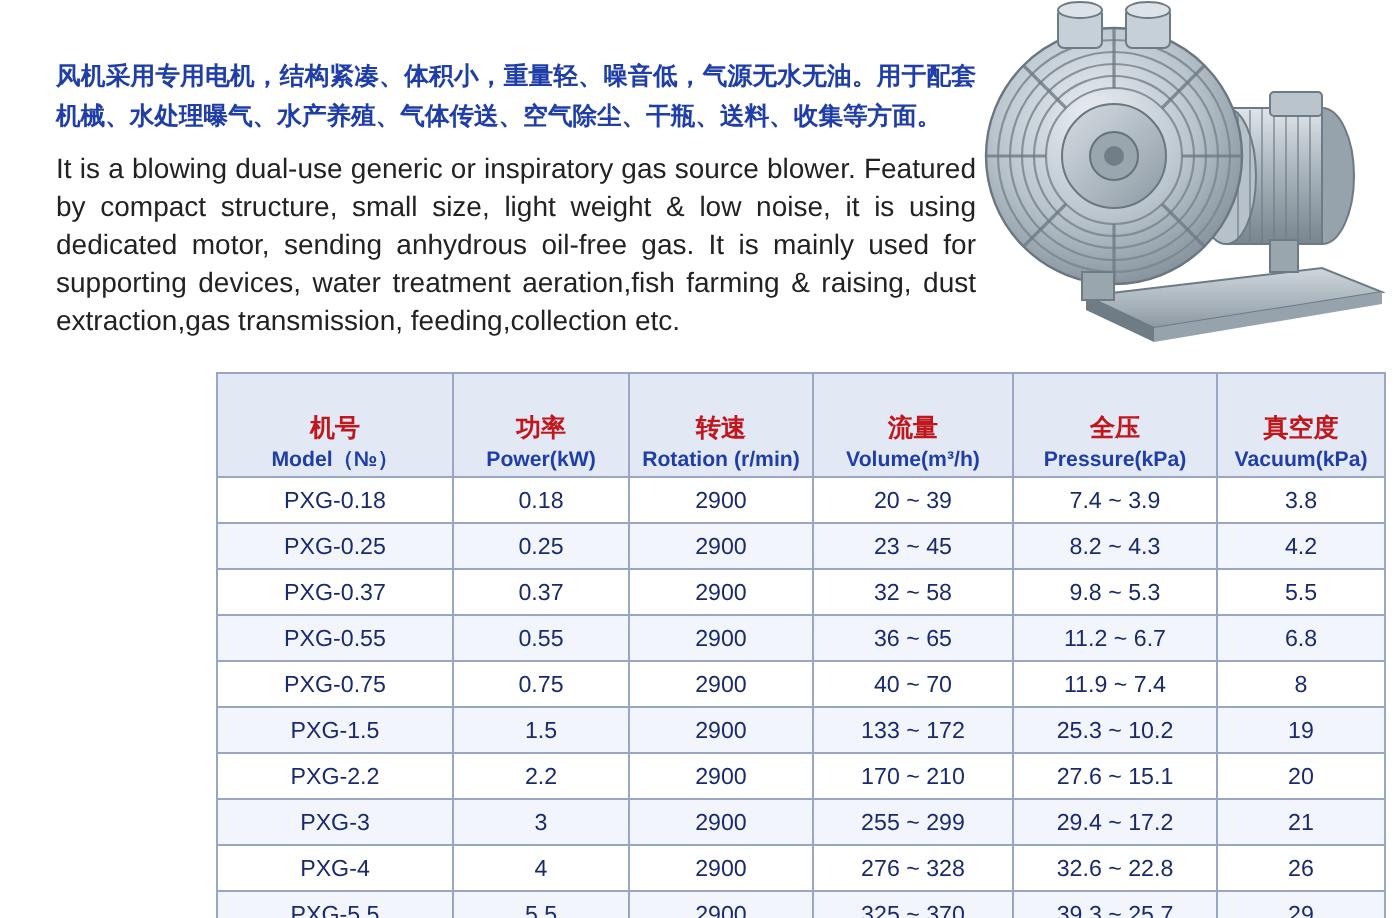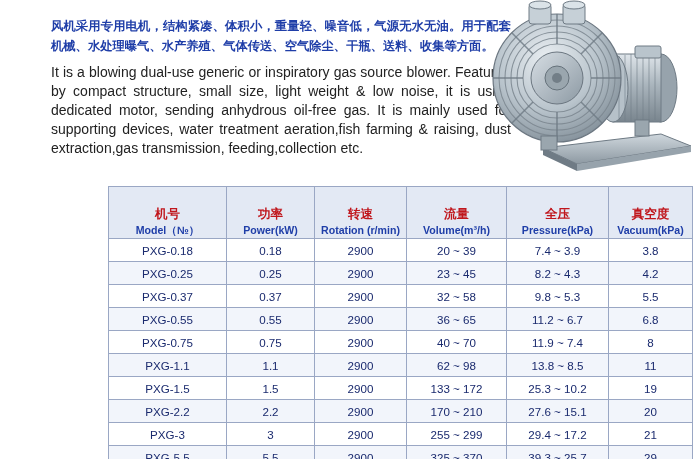--- a/index.html
+++ b/index.html
@@ -17,23 +17,22 @@
   .page {
     position: relative;
     width: 700px;
     height: 459px;
   }
 
   
   .desc {
     position: absolute;
     left: 28px;
-    top: 16px;
+    top: 28px;
     width: 460px;
-    margin-left: 23px;
   }
   .desc-cn {
     color: #1f3ea8;
     font-size: 12.3px;
     line-height: 20px;
     font-weight: bold;
     text-align: justify;
     text-justify: inter-ideograph;
     margin-bottom: 7px;
     font-family: "DejaVu Sans", "Liberation Sans", sans-serif;
@@ -277,28 +276,20 @@
         </tr>
         <tr>
           <td>PXG-0.75</td>
           <td>0.75</td>
           <td>2900</td>
           <td>40 ~ 70</td>
           <td>11.9 ~ 7.4</td>
           <td>8</td>
         </tr>
         <tr>
-          <td>PXG-1.1</td>
-          <td>1.1</td>
-          <td>2900</td>
-          <td>62 ~ 98</td>
-          <td>13.8 ~ 8.5</td>
-          <td>11</td>
-        </tr>
-        <tr>
           <td>PXG-1.5</td>
           <td>1.5</td>
           <td>2900</td>
           <td>133 ~ 172</td>
           <td>25.3 ~ 10.2</td>
           <td>19</td>
         </tr>
         <tr>
           <td>PXG-2.2</td>
           <td>2.2</td>
@@ -309,20 +300,28 @@
         </tr>
         <tr>
           <td>PXG-3</td>
           <td>3</td>
           <td>2900</td>
           <td>255 ~ 299</td>
           <td>29.4 ~ 17.2</td>
           <td>21</td>
         </tr>
         <tr>
+          <td>PXG-4</td>
+          <td>4</td>
+          <td>2900</td>
+          <td>276 ~ 328</td>
+          <td>32.6 ~ 22.8</td>
+          <td>26</td>
+        </tr>
+        <tr>
           <td>PXG-5.5</td>
           <td>5.5</td>
           <td>2900</td>
           <td>325 ~ 370</td>
           <td>39.3 ~ 25.7</td>
           <td>29</td>
         </tr>
 
       </tbody>
     </table>

